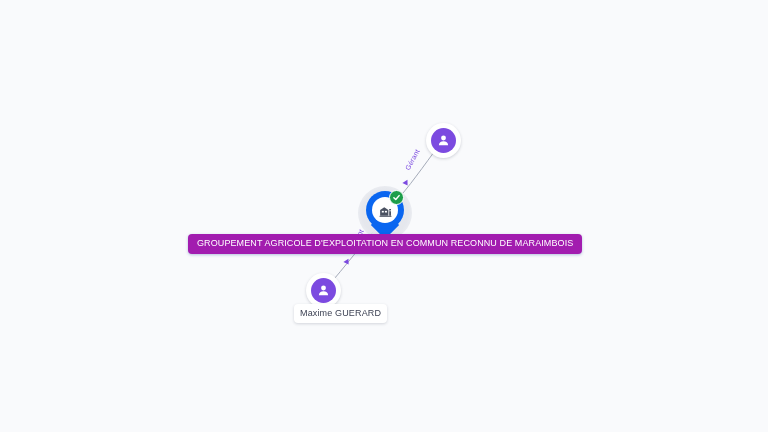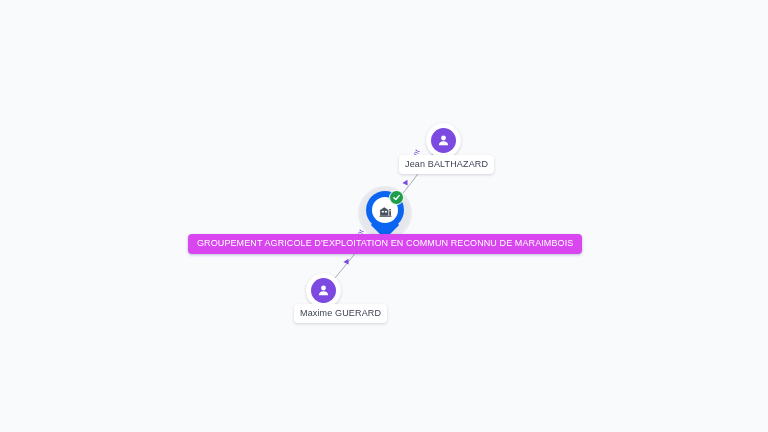--- a/index.html
+++ b/index.html
@@ -122,21 +122,21 @@
     font-size: 9px;
     line-height: 12px;
     letter-spacing: 0.15px;
     white-space: nowrap;
     padding: 3px 6px 4px 6px;
     border-radius: 4px;
     box-shadow: 0 1px 3px rgba(40,45,70,0.18);
   }
   .company-label {
     position: absolute;
-    background: #d946ef;
+    background: #a21caf;
     color: #ffffff;
     font-size: 9px;
     line-height: 13px;
     letter-spacing: 0.1px;
     white-space: nowrap;
     padding: 3px 9px 4px 9px;
     border-radius: 4px;
     box-shadow: 0 1px 3px rgba(20,60,150,0.30);
     z-index: 6;
   }
@@ -171,21 +171,20 @@
   <div class="edge-label" style="left:348px; top:248px; transform: rotate(-62deg); transform-origin: left top;">Gérant</div>
 
   <div class="person-node" style="left:426px; top:123px;">
     <span class="person-avatar">
       <svg width="15" height="15" viewBox="0 0 24 24" fill="#ffffff">
         <circle cx="12" cy="8" r="3.9"></circle>
         <path d="M4.6 19.5c0-4.1 3.3-6.2 7.4-6.2s7.4 2.1 7.4 6.2z"></path>
       </svg>
     </span>
   </div>
-  <div class="person-label" style="left:399px; top:155px;">Jean BALTHAZARD</div>
 
   <div class="company-node" style="left:358px; top:186px;">
     <div class="pin">
       <div class="pin-tail"></div>
       <div class="pin-body"></div>
       <div class="pin-hole">
         <svg width="15" height="15" viewBox="0 0 24 24" fill="#4a5160">
           <path d="M2.5 20.5h19v1.6h-19z"></path>
           <path d="M3.4 20.5V11.2l6.6-4.6 6.6 4.6v9.3z"></path>
           <path d="M17.9 20.5V9.4h2.9v11.1z"></path>

